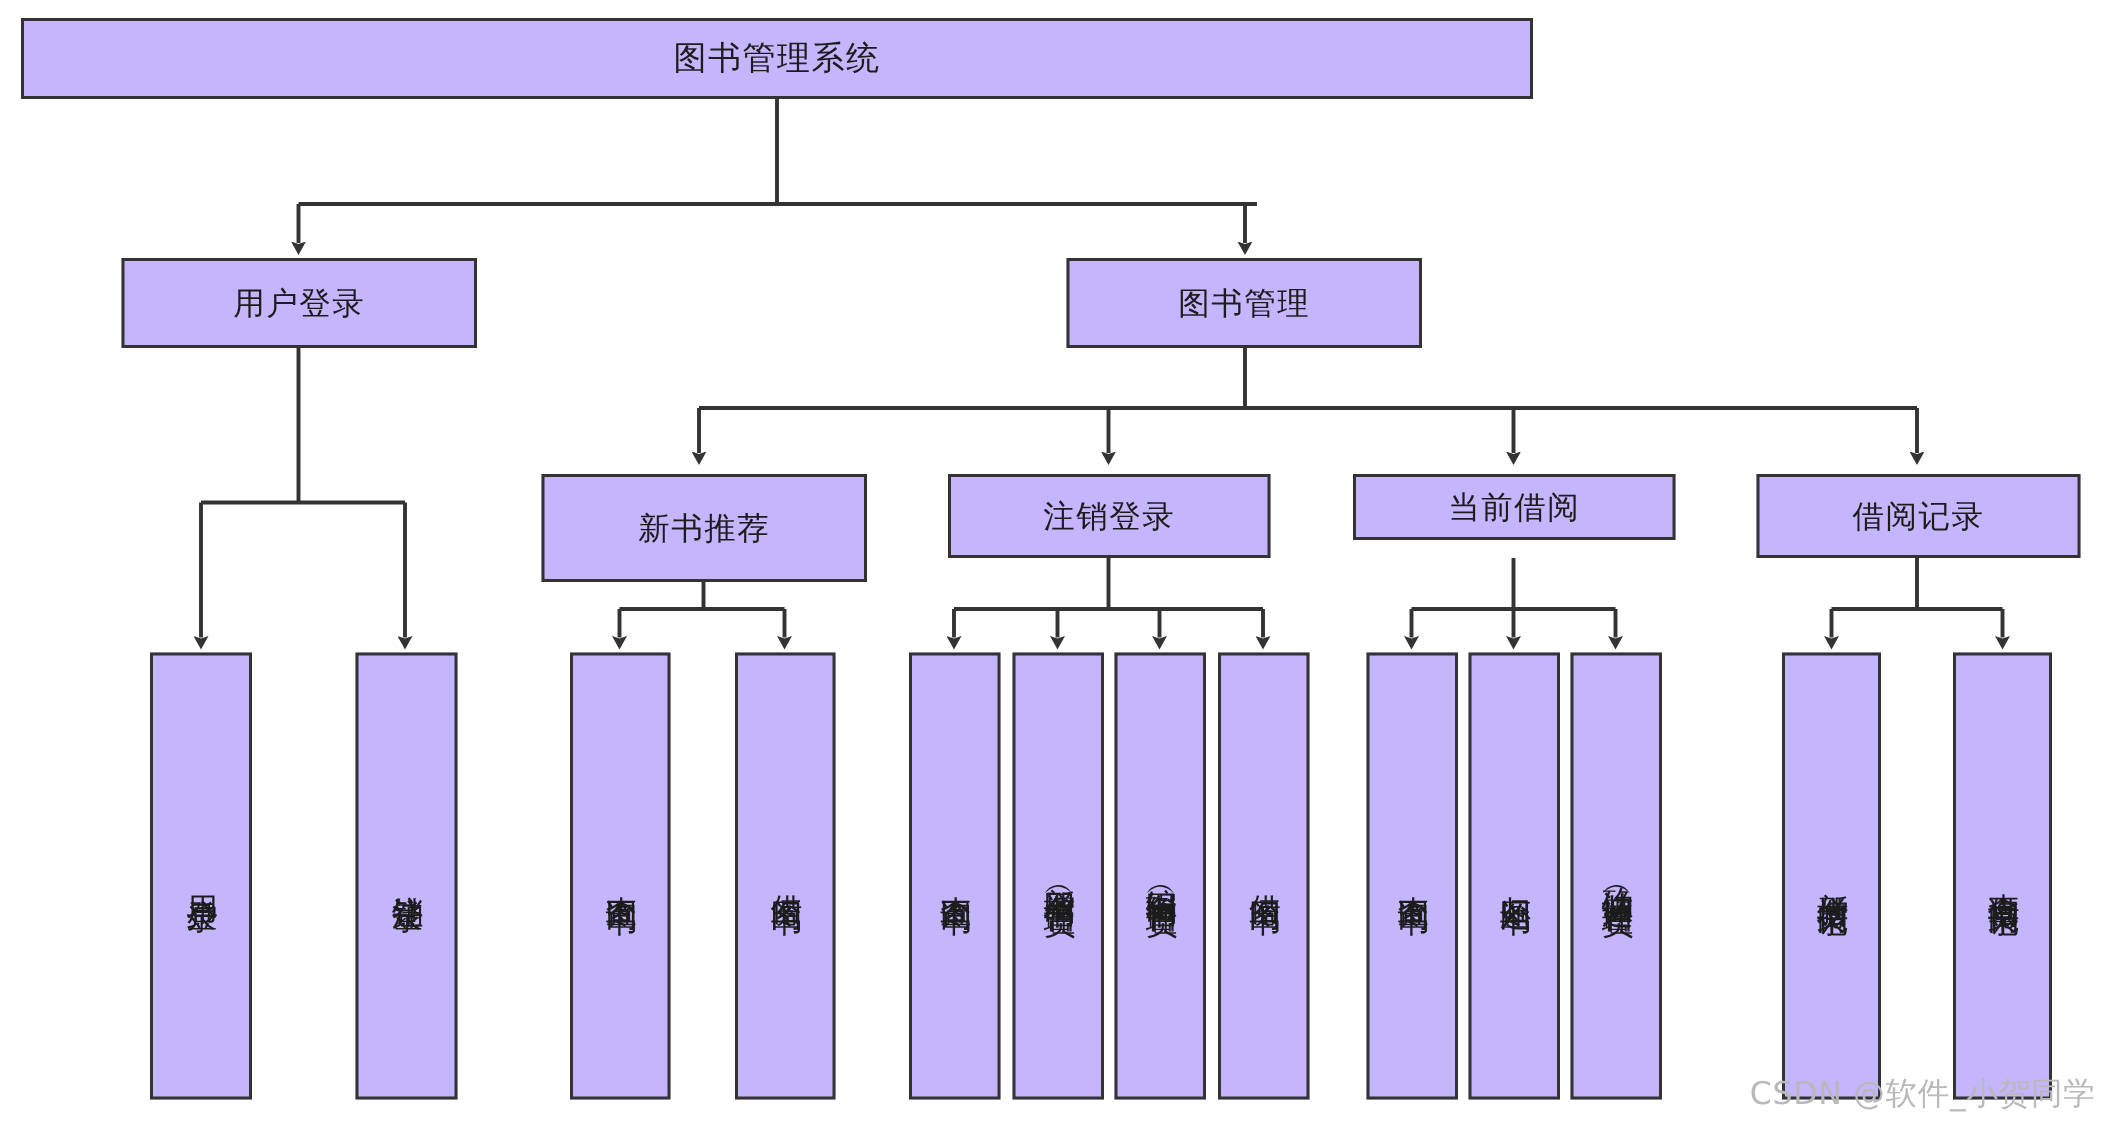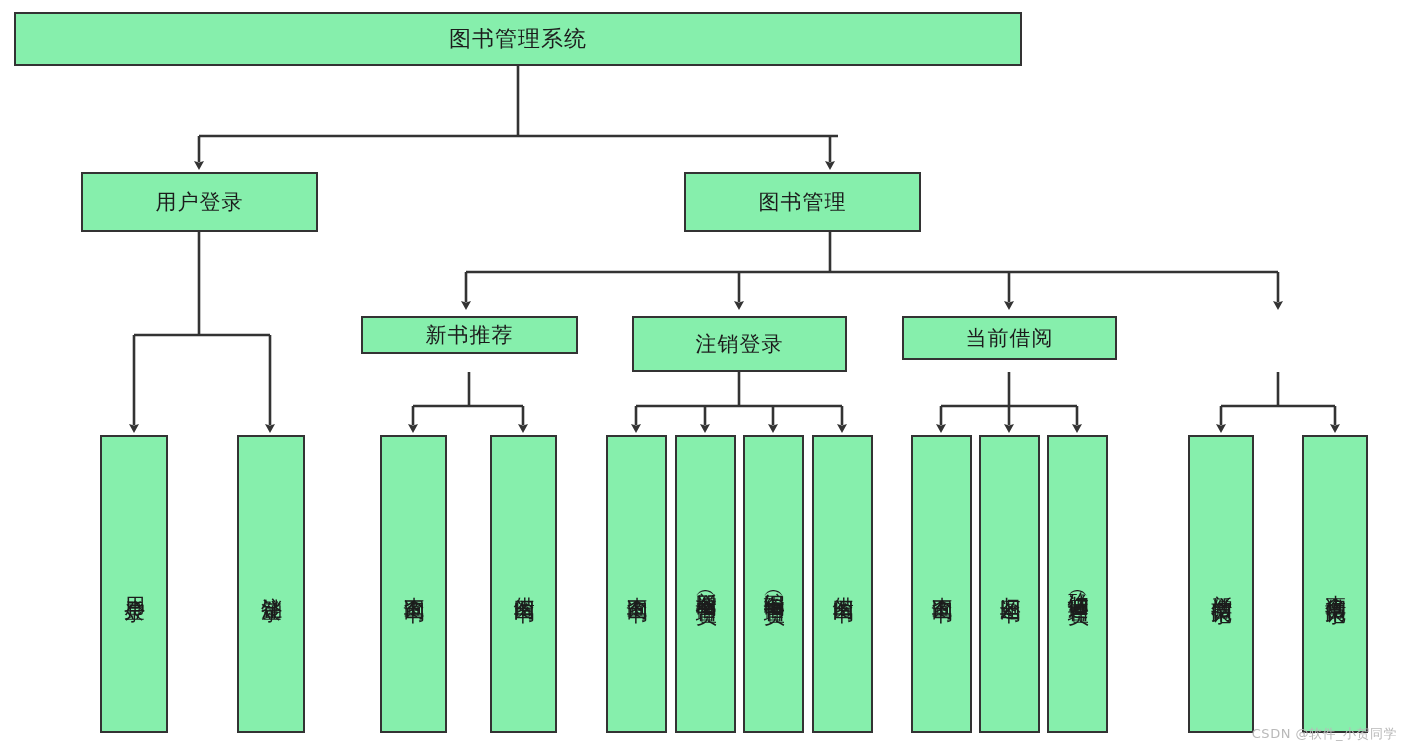--- a/index.html
+++ b/index.html
@@ -22,21 +22,21 @@
     position: absolute;
     left: 0;
     top: 0;
     width: 1405px;
     height: 747px;
     pointer-events: none;
   }
   .node {
     position: absolute;
     box-sizing: border-box;
-    background: #86efac;
+    background: #c4b5fd;
     border: 2.5px solid #333333;
     display: flex;
     align-items: center;
     justify-content: center;
     color: #1c1c1c;
   }
   .node.h {
     font-size: 21px;
     letter-spacing: 1px;
   }
@@ -52,21 +52,21 @@
     white-space: nowrap;
     text-align: center;
   }
   .node.root {
     font-size: 22px;
   }
   .watermark {
     position: absolute;
     right: 8px;
     bottom: 4px;
-    font-size: 13px;
+    font-size: 21px;
     color: #b9b9b9;
     letter-spacing: 0.5px;
     white-space: nowrap;
   }
 </style>
 </head>
 <body>
 
 <div id="canvas">
 
@@ -120,32 +120,35 @@
     </g>
   </svg>
 
   <div class="node h root" style="left:14px; top:12px; width:1008px; height:54px;">
     <span>图书管理系统</span>
   </div>
 
   <div class="node h" style="left:81px; top:172px; width:237px; height:60px;">
     <span>用户登录</span>
   </div>
-  <div class="node h" style="left:684px; top:172px; width:237px; height:60px;">
+  <div class="node h" style="left:711px; top:172px; width:237px; height:60px;">
     <span>图书管理</span>
   </div>
 
-  <div class="node h" style="left:361px; top:316px; width:217px; height:38px;">
+  <div class="node h" style="left:361px; top:316px; width:217px; height:72px;">
     <span>新书推荐</span>
   </div>
   <div class="node h" style="left:632px; top:316px; width:215px; height:56px;">
     <span>注销登录</span>
   </div>
   <div class="node h" style="left:902px; top:316px; width:215px; height:44px;">
     <span>当前借阅</span>
+  </div>
+  <div class="node h" style="left:1171px; top:316px; width:216px; height:56px;">
+    <span>借阅记录</span>
   </div>
 
   <div class="node v" style="left:100px; top:435px; width:68px; height:298px;">
     <span class="vtext">用户登录</span>
   </div>
   <div class="node v" style="left:237px; top:435px; width:68px; height:298px;">
     <span class="vtext">注销登录</span>
   </div>
 
   <div class="node v" style="left:380px; top:435px; width:67px; height:298px;">

